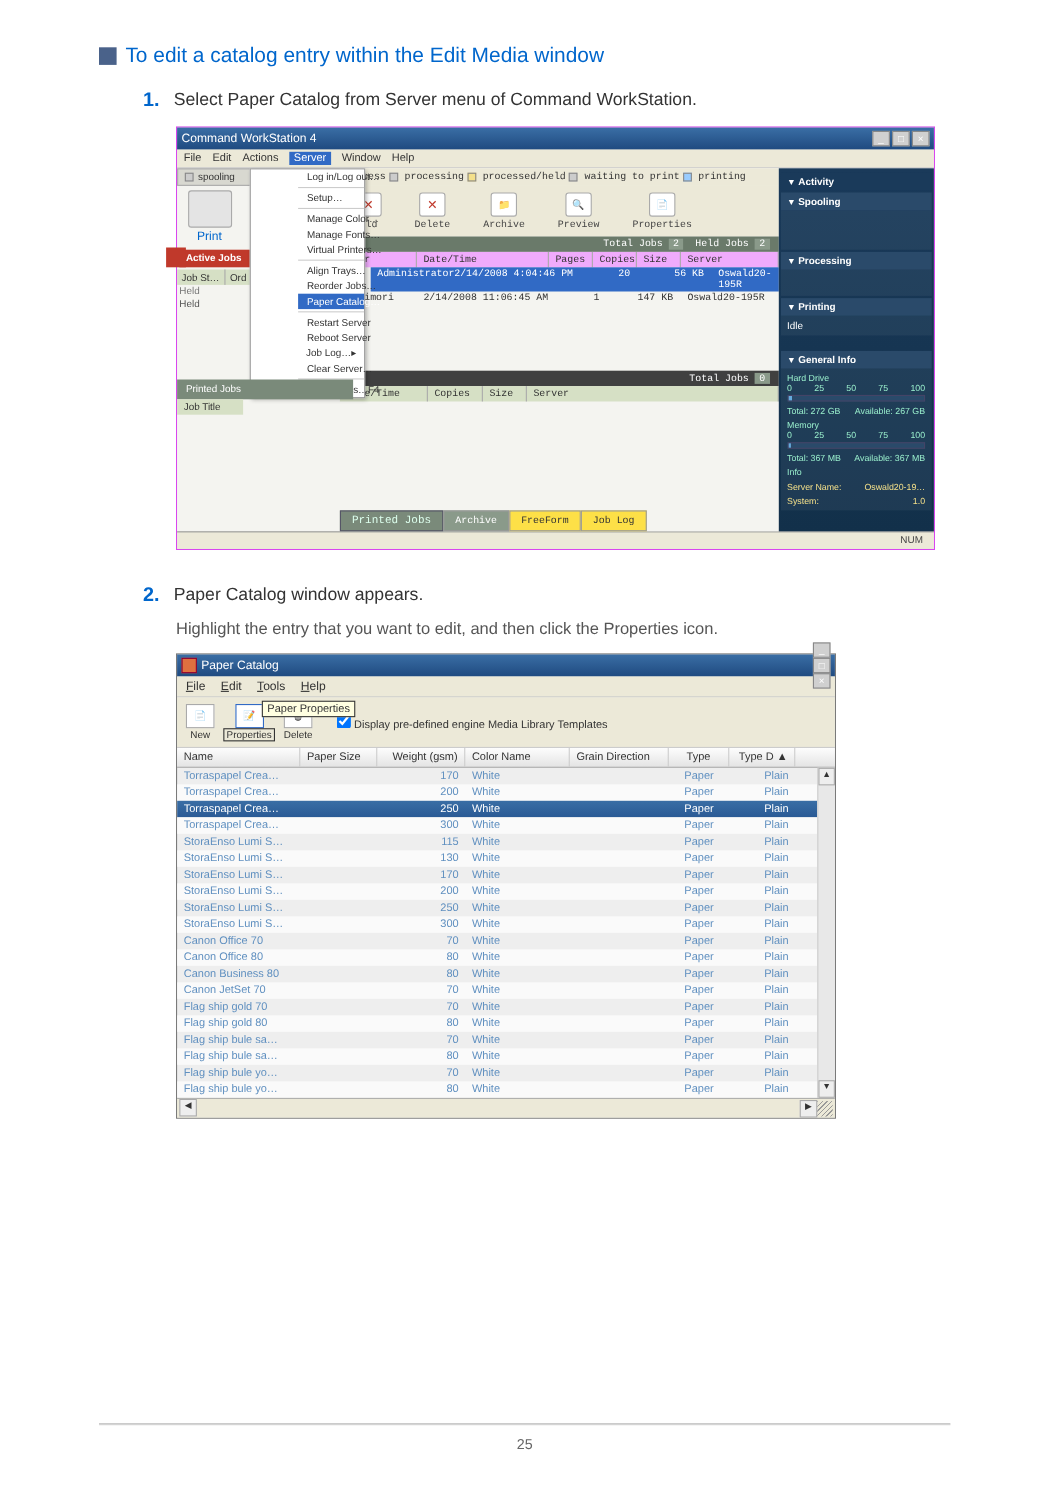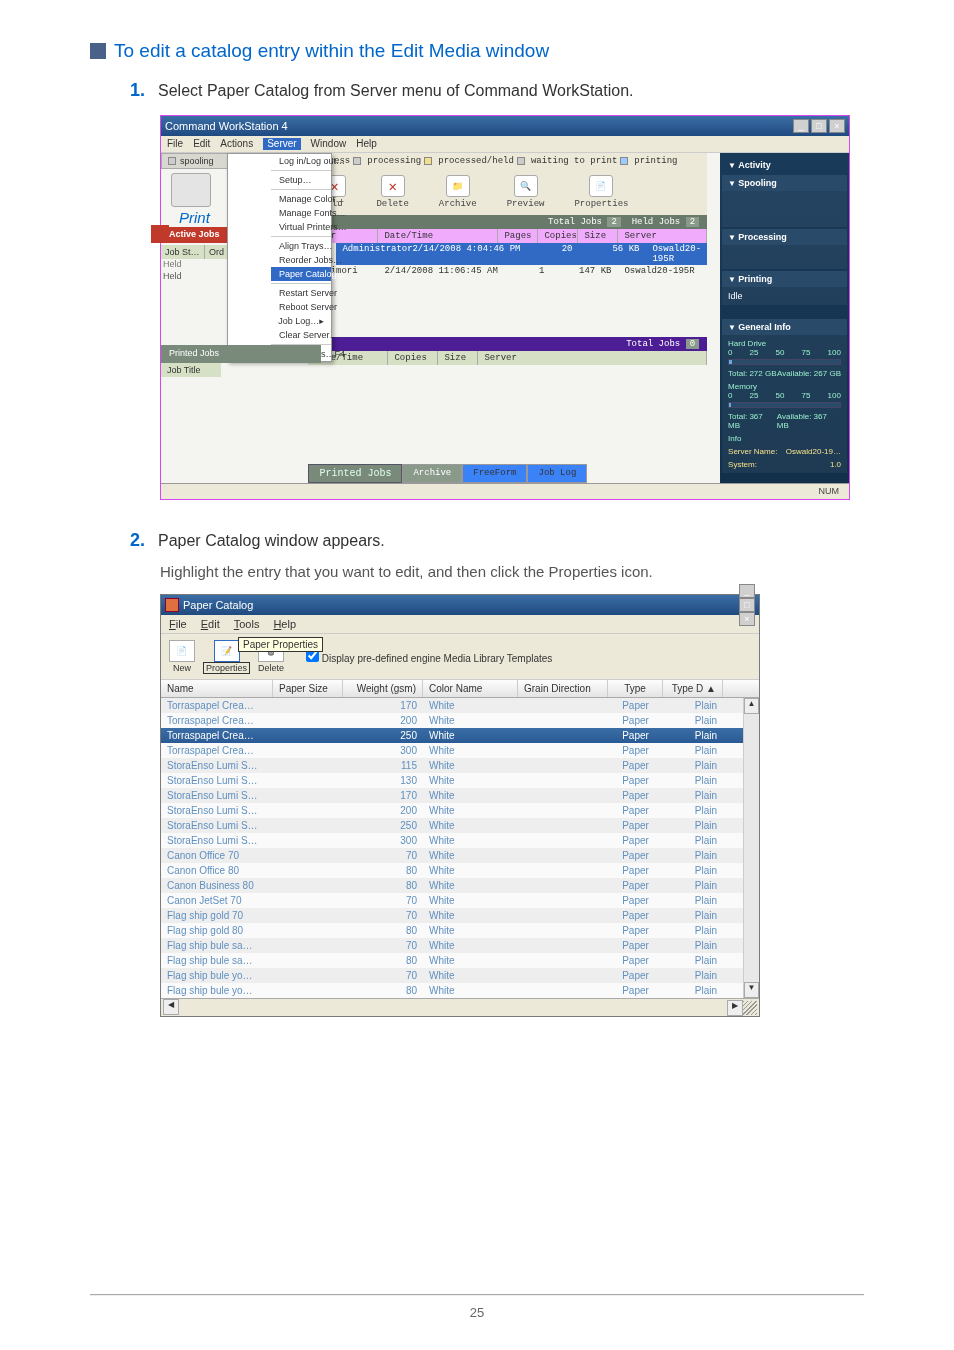--- a/index.html
+++ b/index.html
@@ -94,21 +94,20 @@
     gap: 10px;
     padding: 2px 6px;
     font-size: 10px;
     border-bottom: 1px solid #ccc;
   }
   .menubar .hi { background: #316ac5; color: #fff; padding: 0 4px; }
   .cws-body {
     display: flex;
     height: 330px;
     background: #f4f4f0;
-    gap: 13px;
   }
   .left-col {
     width: 170px;
     display: flex;
     flex-direction: column;
   }
   .status-chip {
     background: #d8d8d0;
     padding: 2px 6px;
     border: 1px solid #aaa;
@@ -128,21 +127,21 @@
   }
   .server-menu .mi { padding: 2px 8px; white-space: nowrap; }
   .server-menu .mi.sel { background: #316ac5; color: #fff; }
   .server-menu hr { border: none; border-top: 1px solid #ccc; margin: 2px 0; }
   .side-area { position: relative; height: 100%; }
   .printer-icon {
     position: absolute; top: 4px; left: 10px;
     width: 40px; height: 34px; background: #e4e4e4;
     border: 1px solid #aaa; border-radius: 3px;
   }
-  .print-label { position: absolute; top: 40px; left: 18px; font-size: 15px; color: #0066cc; font-style: italic; }
+  .print-label { position: absolute; top: 40px; left: 18px; font-size: 11px; color: #0066cc; }
   .red-active {
     position: absolute; top: 58px; left: 2px;
     width: 90px; height: 16px;
     background: #c0392b; color: #fff;
     font-size: 9px; font-weight: bold;
     padding: 2px 6px;
   }
   .red-active::before {
     content: ""; position: absolute; left: -12px; top: -2px;
     width: 18px; height: 18px; background: #c0392b;
@@ -191,33 +190,33 @@
     background: #6a7a6a; color: #fff; font-size: 9px;
     padding: 2px 8px; display: flex; justify-content: space-between;
   }
   .job-hdr-row {
     display: flex; background: #f0abfc; font-size: 9px;
   }
   .job-hdr-row div { padding: 2px 6px; border-right: 1px solid #aaa; }
   .job-row { display: flex; font-size: 9px; padding: 1px 6px; }
   .job-row.sel { background: #316ac5; color: #fff; margin-left: 28px; }
   .totals-bar2 {
-    background: #4c1d95; color: #fff; font-size: 9px;
+    background: #404040; color: #fff; font-size: 9px;
     padding: 2px 8px; text-align: right;
     margin-top: 60px;
   }
   .sort-hdr {
     display: flex; background: #d6e0c5; font-size: 9px;
   }
   .sort-hdr div { padding: 2px 6px; border-right: 1px solid #aaa; }
   .bottom-tabs {
     margin-top: auto;
     display: flex; font-size: 9px;
   }
-  .btab { padding: 3px 10px; background: #3b82f6; border: 1px solid #999; }
+  .btab { padding: 3px 10px; background: #fde047; border: 1px solid #999; }
   .btab.sel { background: #8a9a8a; color: #fff; }
 
   .right-col {
     width: 162px;
     background: linear-gradient(180deg, #1a3a5a, #12304a);
     color: #fff;
     font-size: 9px;
     display: flex; flex-direction: column;
     padding: 2px;
   }

